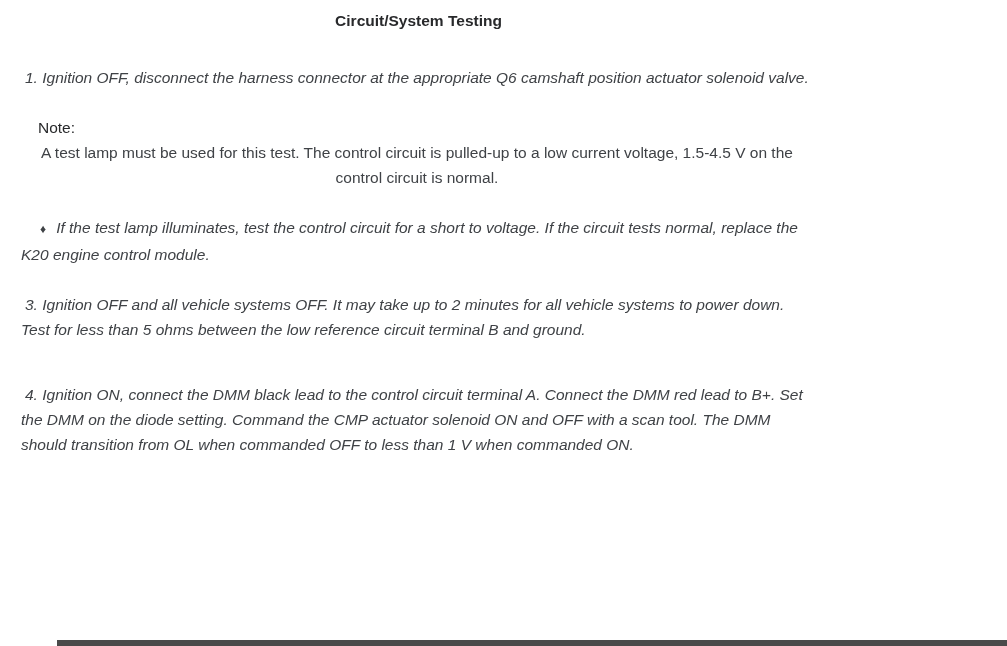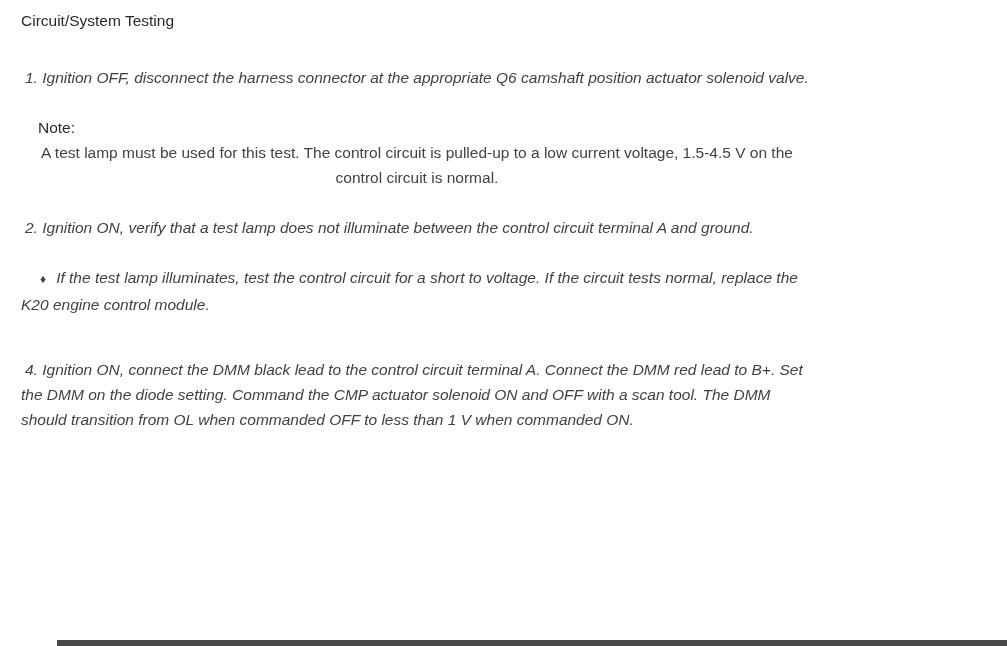--- a/index.html
+++ b/index.html
@@ -15,23 +15,24 @@
     padding: 10px 0 0 21px;
     width: 816px;
     font-family: "Liberation Sans", sans-serif;
     font-size: 15.5px;
     line-height: 25px;
     color: #3f4246;
   }
   .doc-title {
     font-size: 15.5px;
     line-height: 22px;
-    font-weight: normal;
+    font-weight: bold;
     color: #28292b;
     margin: 0 0 33px 0;
+    text-align: center;
   }
   .para {
     margin: 0 0 25px 0;
     max-width: 792px;
     font-style: italic;
   }
   .step {
     text-indent: 4px;
   }
   .note-label {
@@ -81,24 +82,24 @@
 <div class="doc">
 
   <h1 class="doc-title">Circuit/System Testing</h1>
 
   <p class="para step">1. Ignition OFF, disconnect the harness connector at the appropriate Q6 camshaft position actuator solenoid valve.</p>
 
   <p class="note-label">Note:</p>
 
   <p class="note-body">A test lamp must be used for this test. The control circuit is pulled-up to a low current voltage, 1.5-4.5 V on the control circuit is normal.</p>
 
-  <p class="para step">2. Ignition ON, verify that a test lamp does not illuminate between the control circuit terminal A and ground.</p>
 
   <p class="para bullet"><span class="bullet-glyph">♦</span><span>If the test lamp illuminates, test the control circuit for a short to voltage. If the circuit tests normal, replace the K20 engine control module.</span></p>
 
+  <p class="para step">3. Ignition OFF and all vehicle systems OFF. It may take up to 2 minutes for all vehicle systems to power down. Test for less than 5 ohms between the low reference circuit terminal B and ground.</p>
 
 
   <p class="para step last">4. Ignition ON, connect the DMM black lead to the control circuit terminal A. Connect the DMM red lead to B+. Set the DMM on the diode setting. Command the CMP actuator solenoid ON and OFF with a scan tool. The DMM should transition from OL when commanded OFF to less than 1 V when commanded ON.</p>
 
 </div>
 
 <div class="hscrollbar">
   <div class="hscrollbar-thumb"></div>
 </div>
 

